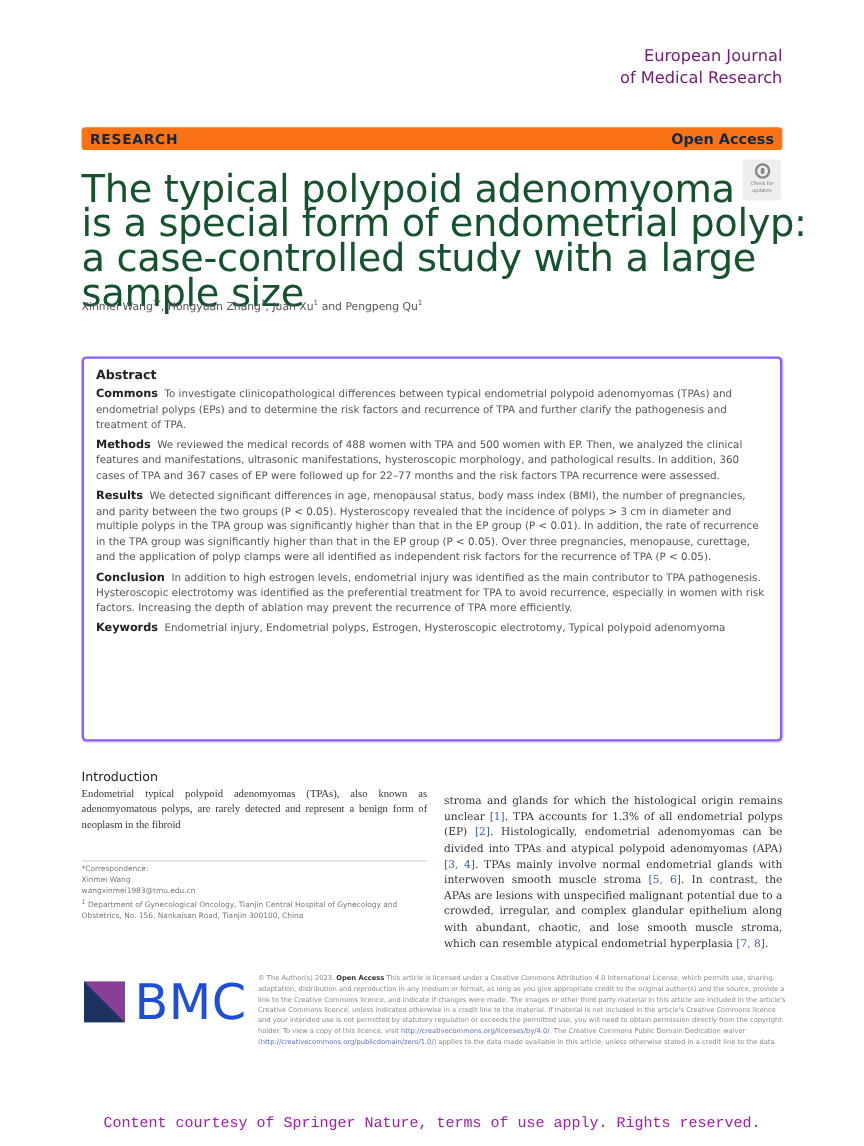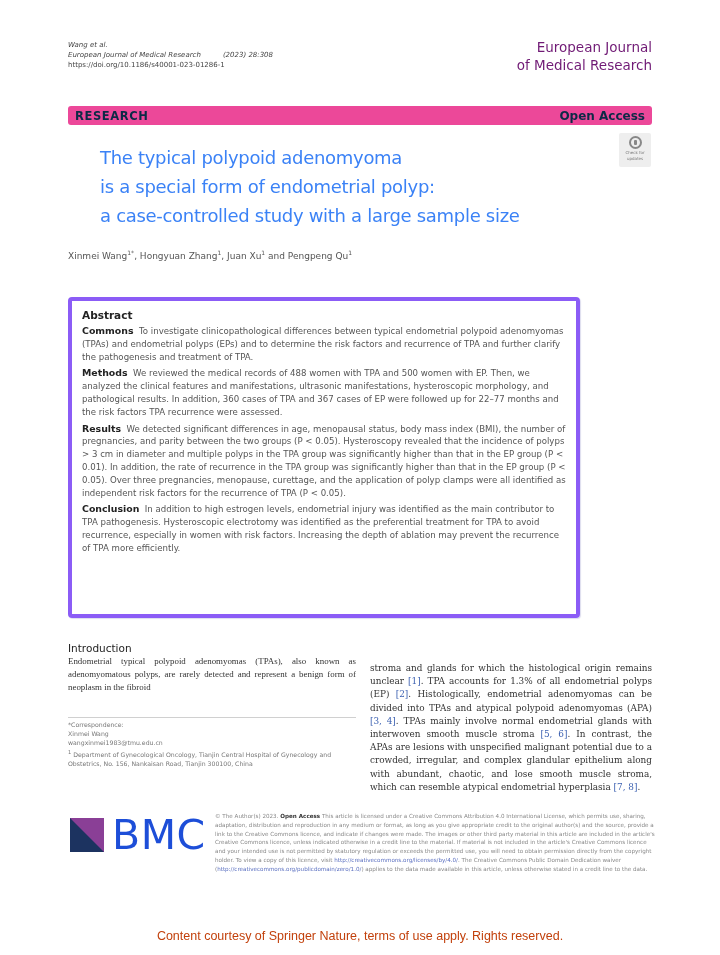--- a/index.html
+++ b/index.html
@@ -11,41 +11,41 @@
 
     
     .hdr-left { position: absolute; left: 68px; top: 40px; font-size: 7px; line-height: 10px; color: #444; }
     .hdr-left .it { font-style: italic; }
     .hdr-left .gap { display: inline-block; width: 22px; }
     .hdr-right { position: absolute; right: 68px; top: 38px; text-align: right; font-size: 13.5px; line-height: 18px; color: #701a75; }
 
     
     .bar {
       position: absolute; left: 68px; top: 106px; width: 584px; height: 19px;
-      background: #ec4899; border-radius: 3px; display: flex; justify-content: space-between; align-items: center;
+      background: #f97316; border-radius: 3px; display: flex; justify-content: space-between; align-items: center;
       box-sizing: border-box; padding: 0 7px;
     }
     .bar .lbl { font-weight: bold; font-size: 11.5px; letter-spacing: 0.6px; color: #0c2a46; }
     .bar .oa { font-weight: bold; font-size: 12px; color: #0c2a46; }
 
     
     .cfu { position: absolute; left: 619px; top: 133px; width: 32px; height: 34px; background: #eeeeee; border-radius: 2px; text-align: center; }
     .cfu .ring { width: 13px; height: 13px; border-radius: 50%; border: 2px solid #888; margin: 3px auto 0; box-sizing: border-box; position: relative; }
     .cfu .ring::after { content: ""; position: absolute; left: 3px; top: 2px; width: 3px; height: 5px; background: #888; border-radius: 1px; }
     .cfu .t { font-size: 4px; line-height: 5px; color: #777; margin-top: 1px; }
 
     
-    .title { position: absolute; left: 68px; top: 143px; font-size: 18px; line-height: 29px; color: #3b82f6; letter-spacing: -0.3px; margin-left: 32px; }
+    .title { position: absolute; left: 68px; top: 143px; font-size: 32px; line-height: 29px; color: #14532d; letter-spacing: -0.3px; }
     .authors { position: absolute; left: 68px; top: 249px; font-size: 9px; color: #555; }
     .authors sup { font-size: 6px; }
 
     
     .abs {
-      position: absolute; left: 68px; top: 297px; width: 512px; height: 321px; box-sizing: border-box;
-      border: 4px solid #8b5cf6; border-radius: 4px; padding: 8px 10px 0 10px;
+      position: absolute; left: 68px; top: 297px; width: 584px; height: 321px; box-sizing: border-box;
+      border: 2px solid #8b5cf6; border-radius: 4px; padding: 8px 10px 0 10px;
       box-shadow: 1px 1px 1px #dde;
     }
     .abs h3 { margin: 0 0 4px 0; font-size: 10.5px; font-weight: bold; color: #222; }
     .abs p { margin: 0 0 4px 0; font-size: 8.6px; line-height: 12.8px; color: #555; }
     .abs p b { color: #222; font-size: 9.4px; }
 
     
     .intro-h { position: absolute; left: 68px; top: 642px; font-size: 10.5px; font-weight: normal; color: #222; }
     .col-left-text { position: absolute; left: 68px; top: 655px; width: 288px; font-family: Liberation Serif, serif; font-size: 8.9px; line-height: 13.2px; color: #333; text-align: justify; }
     .col-right-text { position: absolute; left: 370px; top: 637px; width: 282px; font-family: "DejaVu Serif", serif; font-size: 8.9px; line-height: 13.2px; color: #333; text-align: justify; margin-top: 25px; }
@@ -56,34 +56,27 @@
 
     
     .bmc { position: absolute; left: 70px; top: 817px; display: flex; align-items: center; }
     .bmc .logo-sq { width: 34px; height: 34px; position: relative; overflow: hidden; background: #1c3360; }
     .bmc .logo-sq .tri { position: absolute; left: 0; top: 0; width: 0; height: 0; border-top: 34px solid #8a3f96; border-left: 34px solid transparent; }
     .bmc .word { font-size: 41px; font-weight: normal; color: #1d4ed8; margin-left: 8px; letter-spacing: 0.5px; line-height: 36px; }
     .license { position: absolute; left: 215px; top: 812px; width: 440px; font-size: 5.6px; line-height: 8.8px; color: #888; }
     .license b { color: #333; }
     .license .lnk { color: #5a6fc0; }
 
-    .courtesy { position: absolute; left: 0; width: 720px; top: 929px; text-align: center; font-family: Liberation Sans, sans-serif; font-size: 12.5px; color: #c2410c; }
+    .courtesy { position: absolute; left: 0; width: 720px; top: 929px; text-align: center; font-family: Liberation Mono, monospace; font-size: 12.5px; color: #a21caf; }
   </style>
 </head>
 <body>
 
 <div class="page">
 
-  <div class="hdr-left">
-    <div class="it">Wang et al.</div>
-    <div>
-      <span class="it">European Journal of Medical Research</span><span class="gap"></span><span class="it">(2023) 28:308</span>
-    </div>
-    <div>https://doi.org/10.1186/s40001-023-01286-1</div>
-  </div>
 
   <div class="hdr-right">
     <div>European Journal</div>
     <div>of Medical Research</div>
   </div>
 
   <div class="bar">
     <span class="lbl">RESEARCH</span>
     <span class="oa">Open Access</span>
   </div>
@@ -103,20 +96,21 @@
   <div class="authors">
     <span>Xinmei Wang</span><sup>1*</sup><span>, </span><span>Hongyuan Zhang</span><sup>1</sup><span>, </span><span>Juan Xu</span><sup>1</sup><span> and </span><span>Pengpeng Qu</span><sup>1</sup>
   </div>
 
   <div class="abs">
     <h3>Abstract</h3>
     <p><b>Commons</b>&nbsp;&nbsp;<span>To investigate clinicopathological differences between typical endometrial polypoid adenomyomas (TPAs) and endometrial polyps (EPs) and to determine the risk factors and recurrence of TPA and further clarify the pathogenesis and treatment of TPA.</span></p>
     <p><b>Methods</b>&nbsp;&nbsp;<span>We reviewed the medical records of 488 women with TPA and 500 women with EP. Then, we analyzed the clinical features and manifestations, ultrasonic manifestations, hysteroscopic morphology, and pathological results. In addition, 360 cases of TPA and 367 cases of EP were followed up for 22–77 months and the risk factors TPA recurrence were assessed.</span></p>
     <p><b>Results</b>&nbsp;&nbsp;<span>We detected significant differences in age, menopausal status, body mass index (BMI), the number of pregnancies, and parity between the two groups (P &lt; 0.05). Hysteroscopy revealed that the incidence of polyps &gt; 3 cm in diameter and multiple polyps in the TPA group was significantly higher than that in the EP group (P &lt; 0.01). In addition, the rate of recurrence in the TPA group was significantly higher than that in the EP group (P &lt; 0.05). Over three pregnancies, menopause, curettage, and the application of polyp clamps were all identified as independent risk factors for the recurrence of TPA (P &lt; 0.05).</span></p>
     <p><b>Conclusion</b>&nbsp;&nbsp;<span>In addition to high estrogen levels, endometrial injury was identified as the main contributor to TPA pathogenesis. Hysteroscopic electrotomy was identified as the preferential treatment for TPA to avoid recurrence, especially in women with risk factors. Increasing the depth of ablation may prevent the recurrence of TPA more efficiently.</span></p>
+    <p><b>Keywords</b>&nbsp;&nbsp;<span>Endometrial injury, Endometrial polyps, Estrogen, Hysteroscopic electrotomy, Typical polypoid adenomyoma</span></p>
   </div>
 
   <div class="intro-h">Introduction</div>
   <div class="col-left-text">Endometrial typical polypoid adenomyomas (TPAs), also known as adenomyomatous polyps, are rarely detected and represent a benign form of neoplasm in the fibroid</div>
 
   <div class="col-right-text">
     <span>stroma and glands for which the histological origin remains unclear </span><span class="ref">[1]</span><span>. TPA accounts for 1.3% of all endometrial polyps (EP) </span><span class="ref">[2]</span><span>. Histologically, endometrial adenomyomas can be divided into TPAs and atypical polypoid adenomyomas (APA) </span><span class="ref">[3, 4]</span><span>. TPAs mainly involve normal endometrial glands with interwoven smooth muscle stroma </span><span class="ref">[5, 6]</span><span>. In contrast, the APAs are lesions with unspecified malignant potential due to a crowded, irregular, and complex glandular epithelium along with abundant, chaotic, and lose smooth muscle stroma, which can resemble atypical endometrial hyperplasia </span><span class="ref">[7, 8]</span><span>.</span>
   </div>
 
   <div class="fn-rule"></div>

